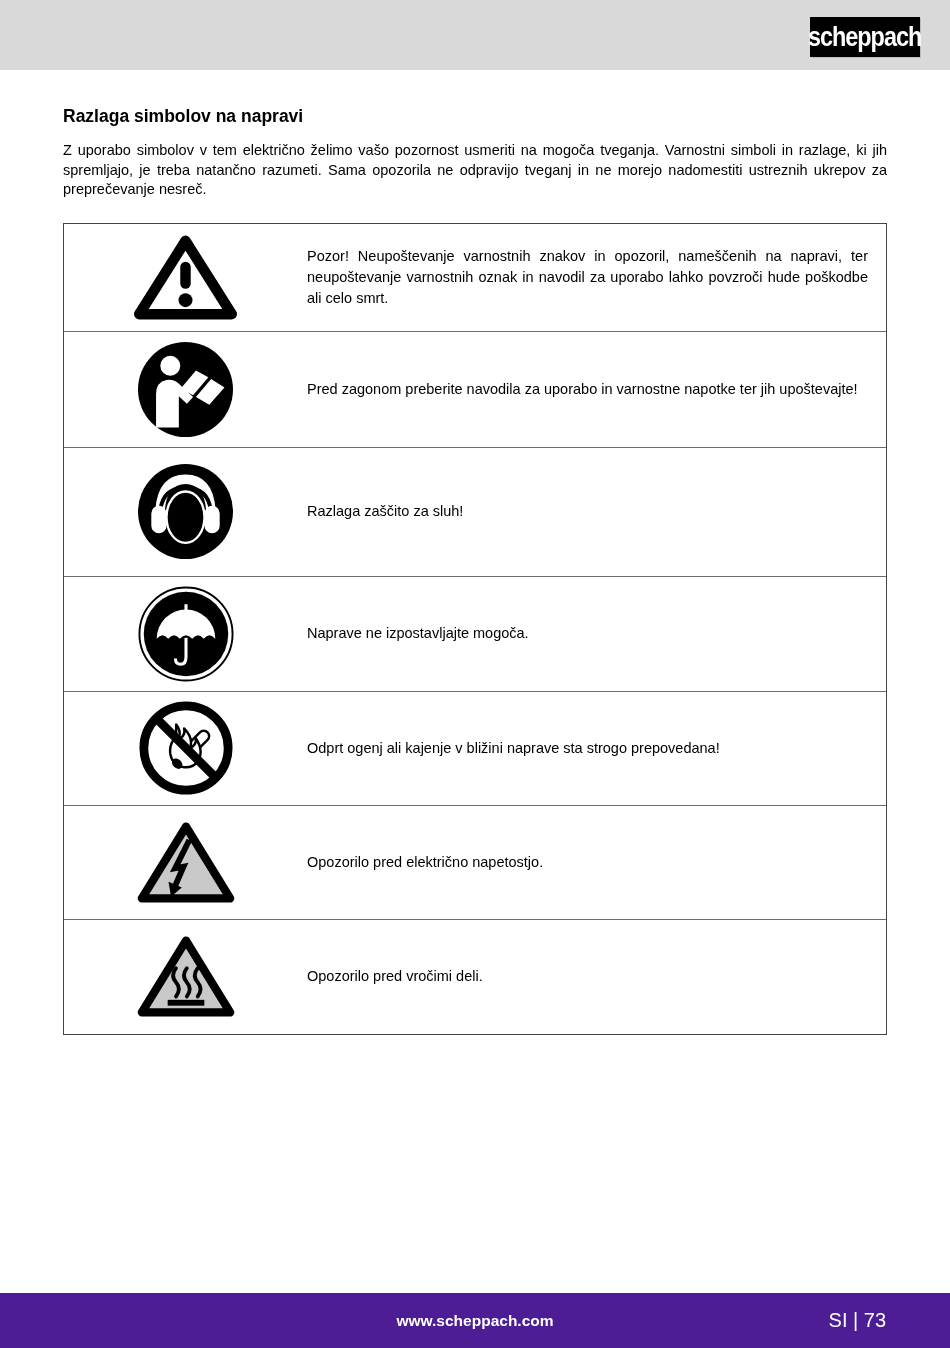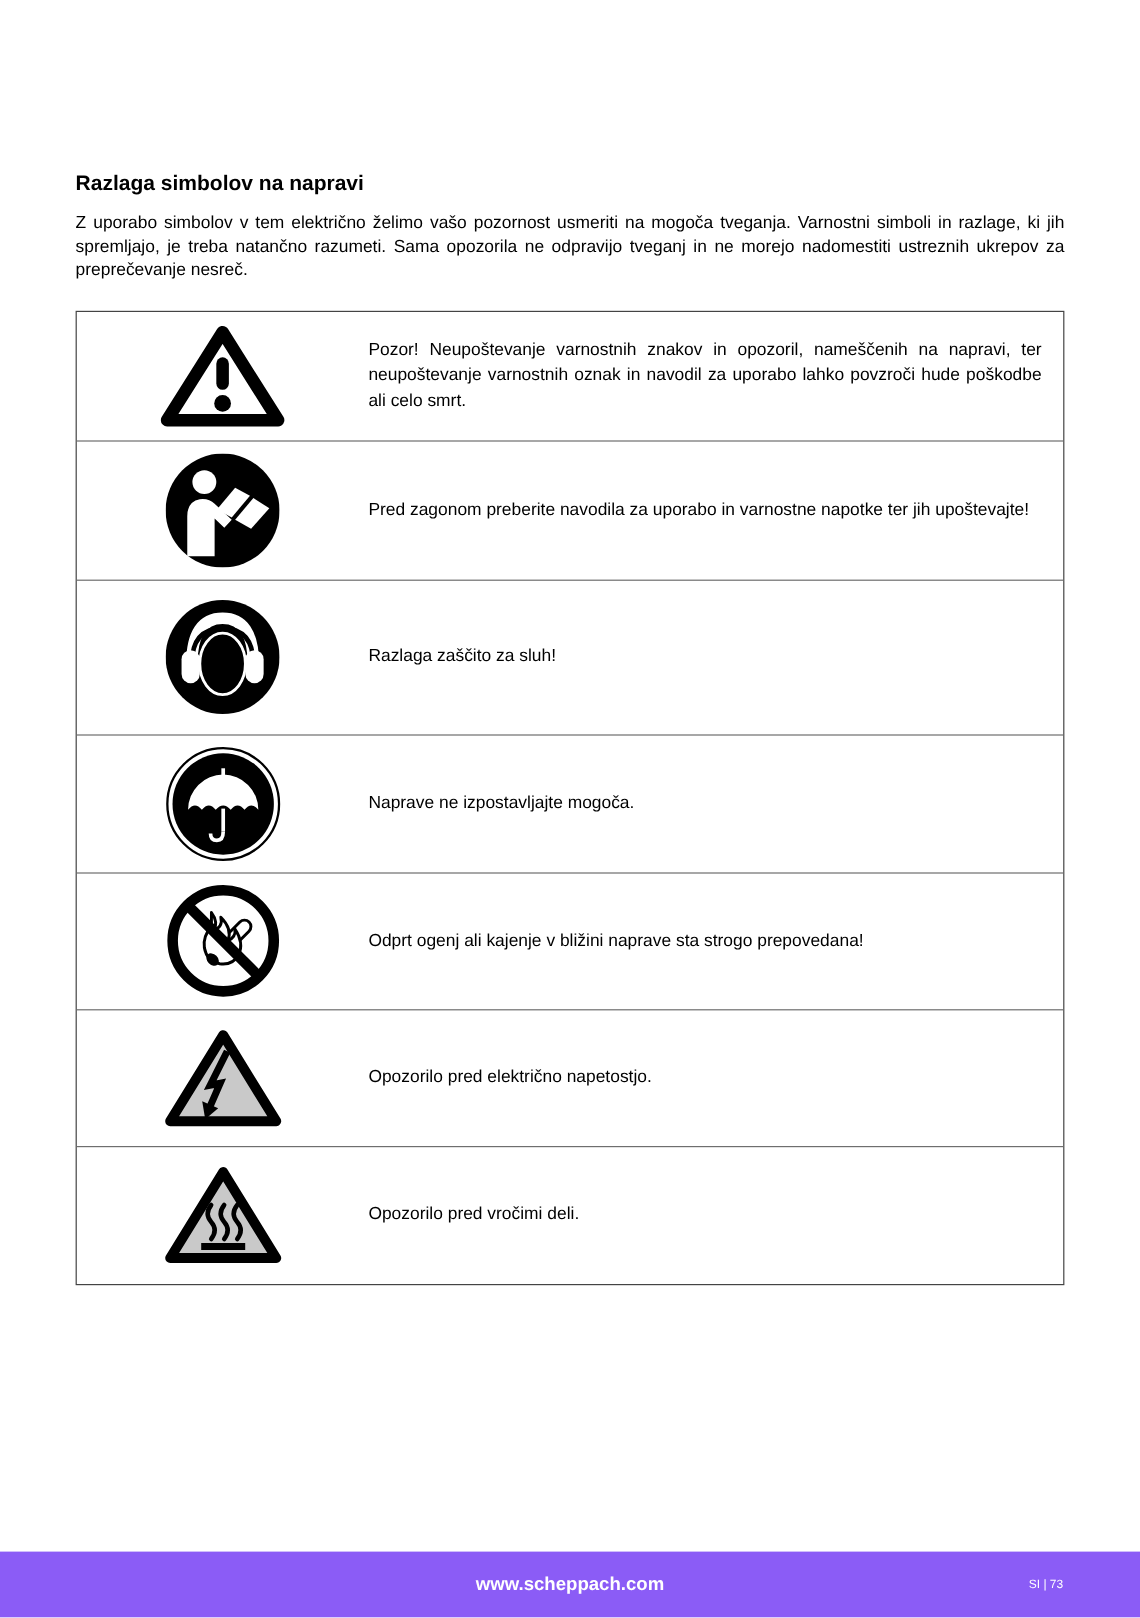--- a/index.html
+++ b/index.html
@@ -8,46 +8,51 @@
   .page { position:relative; width:950px; height:1348px; }
 
   
   .header-bar { position:absolute; top:0; left:0; width:950px; height:70px; background:#d9d9d9; }
   .logo-box { position:absolute; top:17px; right:30px; width:110px; height:40px; background:#000;
               display:flex; align-items:center; justify-content:center; box-shadow:1px 1px 0 #bbb; }
   .logo-box span { color:#fff; font-weight:bold; font-size:23px; letter-spacing:-1px;
                    transform:scale(1.02,1.18); font-family:"Liberation Sans",sans-serif; }
 
   
-  .content { position:absolute; left:63px; top:70px; width:824px;margin-top:36px; }
+  .content { position:absolute; left:63px; top:70px; width:824px; }
   .page-title { margin-top:36px; font-size:17.5px; font-weight:bold; color:#000; }
   .intro { margin-top:14px; font-size:14.5px; line-height:19.5px; text-align:justify; color:#000; }
 
   .symbols-table { margin-top:23px; width:824px; border:1.5px solid #444; }
   .symbol-row { display:flex; align-items:center; border-bottom:1.5px solid #6e6e6e; }
   .symbol-row:last-child { border-bottom:none; }
   .r1{height:108px}.r2{height:116px}.r3{height:129px}.r4{height:116px}
   .r5{height:115px}.r6{height:114px}.r7{height:114px}.r8{height:114px}
   .icon-cell { width:243px; display:flex; align-items:center; justify-content:center; flex:none; }
   .text-cell { flex:1; display:flex; align-items:center; padding-right:18px;
                font-size:14.5px; line-height:21px; text-align:justify; color:#000; }
 
   
-  .footer-bar { position:absolute; bottom:0; left:0; width:950px; height:55px; background:#8b5cf6;
+  .footer-bar { position:absolute; bottom:0; left:0; width:950px; height:55px; background:#4c1d95;
                 display:flex; align-items:center; justify-content:center; }
   .footer-site { color:#fff; font-weight:bold; font-size:15.5px; }
-  .footer-page { position:absolute; right:64px; color:#fff; font-size:10px; }
+  .footer-page { position:absolute; right:64px; color:#fff; font-size:20px; }
 
   svg { display:block; }
 </style>
 </head>
 <body>
 
 <div class="page">
 
+  <div class="header-bar">
+    <div class="logo-box">
+      <span>scheppach</span>
+    </div>
+  </div>
 
   <div class="content">
     <div class="page-title">Razlaga simbolov na napravi</div>
     <div class="intro">Z uporabo simbolov v tem električno želimo vašo pozornost usmeriti na mogoča tveganja. Varnostni simboli in razlage, ki jih spremljajo, je treba natančno razumeti. Sama opozorila ne odpravijo tveganj in ne morejo nadomestiti ustreznih ukrepov za preprečevanje nesreč.</div>
 
     <div class="symbols-table">
 
       <div class="symbol-row r1">
         <div class="icon-cell">
           <svg width="105" height="89" viewBox="0 0 120 102">

